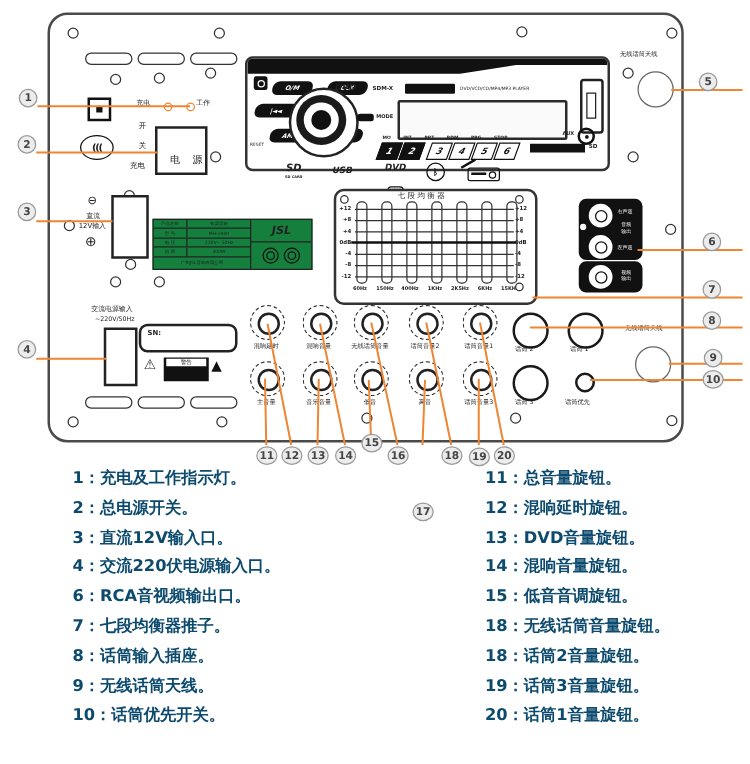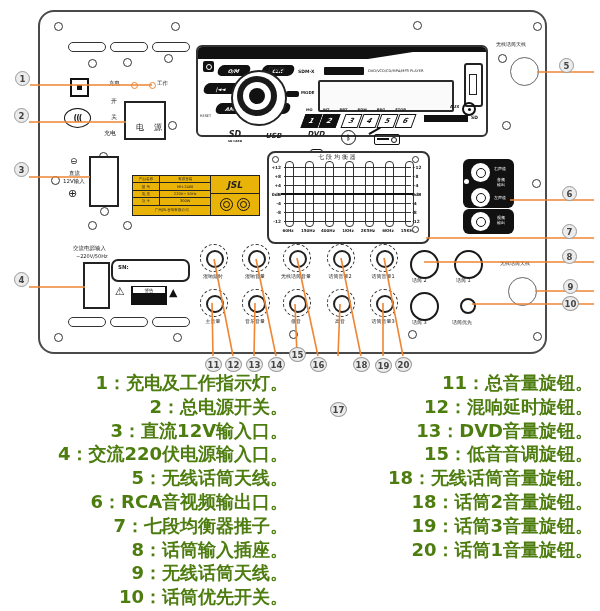--- a/index.html
+++ b/index.html
@@ -20,21 +20,21 @@
   .knob{position:absolute;width:26px;height:26px;border:1.5px dashed #333;border-radius:50%;}
   .knob-inner{position:absolute;left:5px;top:5px;width:14px;height:14px;border:2px solid #222;border-radius:50%;background:#fff;}
   .klabel{position:absolute;width:56px;text-align:center;font-size:5px;color:#222;white-space:nowrap;}
   .jack{position:absolute;width:25px;height:25px;border:2px solid #1a1a1a;border-radius:50%;background:#fff;}
   .eqline{position:absolute;height:0;border-top:0.8px solid #333;width:127px;left:284px;}
   .track{position:absolute;width:7px;height:64px;border:1.2px solid #333;border-radius:4px;top:161px;}
   .scale-col{position:absolute;width:13px;font-size:4.3px;font-weight:bold;color:#222;}
   .scale-col div{line-height:9px;}
   .freq{position:absolute;top:228px;width:22px;text-align:center;font-size:4px;font-weight:bold;color:#222;}
   .rca-lab{position:absolute;color:#fff;font-size:4px;line-height:1.15;}
-  .legend-col{position:absolute;font-size:18px;font-weight:600;color:#4d7c0f;line-height:23.8px;white-space:nowrap;text-align:right;}
+  .legend-col{position:absolute;font-size:13px;font-weight:600;color:#0c4a6e;line-height:23.8px;white-space:nowrap;}
   svg.lines{position:absolute;left:0;top:0;z-index:5;pointer-events:none;}
   svg.lines line{stroke:#EE8633;stroke-width:1.6;}
   .pbtn{position:absolute;width:15px;height:12px;border:1.5px solid #111;transform:skewX(-20deg);background:#fff;
         display:flex;align-items:center;justify-content:center;font-weight:bold;font-style:italic;font-size:7px;color:#111;}
   .pbtn.dark{background:#111;color:#fff;}
   .plate-row{display:flex;border-bottom:0.6px solid #222;height:6.4px;font-size:3.6px;align-items:center;}
   .plate-c1{width:26px;border-right:0.6px solid #222;text-align:center;height:100%;display:flex;align-items:center;justify-content:center;}
   .plate-c2{flex:1;text-align:center;height:100%;display:flex;align-items:center;justify-content:center;}
 </style>
 </head>
@@ -87,21 +87,21 @@
   <div class="t" style="left:104px;top:130px;font-size:6px;">充电</div>
   <div class="abs" style="left:124px;top:101px;width:38px;height:35px;border:2px solid #222;background:#fff;"></div>
   <div class="t" style="left:126px;top:124px;width:40px;text-align:right;font-size:8px;letter-spacing:4px;font-family:Liberation Serif, serif;">电 源</div>
 
   <div class="t" style="left:70px;top:157px;font-size:9px;">⊖</div>
   <div class="t" style="left:69px;top:171px;font-size:5.5px;">直流</div>
   <div class="t" style="left:63px;top:179px;font-size:5.5px;">12V输入</div>
   <div class="t" style="left:68px;top:188px;font-size:11px;">⊕</div>
   <div class="abs" style="left:89px;top:156px;width:26px;height:47px;border:2px solid #222;background:#fff;"></div>
 
-  <div class="abs" style="left:132px;top:175px;width:126px;height:39px;border:1.5px solid #222;display:flex;background:#eab308;">
+  <div class="abs" style="left:122px;top:175px;width:126px;height:39px;border:1.5px solid #222;display:flex;background:#15803d;">
     <div style="width:78px;display:flex;flex-direction:column;">
       <div class="plate-row">
           <div class="plate-c1">产品名称</div>
           <div class="plate-c2">有源音箱</div>
         </div>
       <div class="plate-row">
           <div class="plate-c1">型 号</div>
           <div class="plate-c2">MH-2400</div>
         </div>
       <div class="plate-row">
@@ -364,31 +364,31 @@
   <div class="badge w" style="left:330px;top:357px;margin-top:45px;">17</div>
   <div class="badge w" style="left:353px;top:357px;">18</div>
   <div class="badge w" style="left:375px;top:358px;">19</div>
   <div class="badge w" style="left:395px;top:357px;">20</div>
 
   <div class="legend-col" style="left:58px;top:371px;">
     <div>1：充电及工作指示灯。</div>
     <div>2：总电源开关。</div>
     <div>3：直流12V输入口。</div>
     <div>4：交流220伏电源输入口。</div>
-    <div>5：无线话筒天线。</div>
     <div>6：RCA音视频输出口。</div>
     <div>7：七段均衡器推子。</div>
     <div>8：话筒输入插座。</div>
     <div>9：无线话筒天线。</div>
     <div>10：话筒优先开关。</div>
   </div>
   <div class="legend-col" style="left:388px;top:371px;">
     <div>11：总音量旋钮。</div>
     <div>12：混响延时旋钮。</div>
     <div>13：DVD音量旋钮。</div>
+    <div>14：混响音量旋钮。</div>
     <div>15：低音音调旋钮。</div>
     <div>18：无线话筒音量旋钮。</div>
     <div>18：话筒2音量旋钮。</div>
     <div>19：话筒3音量旋钮。</div>
     <div>20：话筒1音量旋钮。</div>
   </div>
 
 </div>
 
 </body></html>

